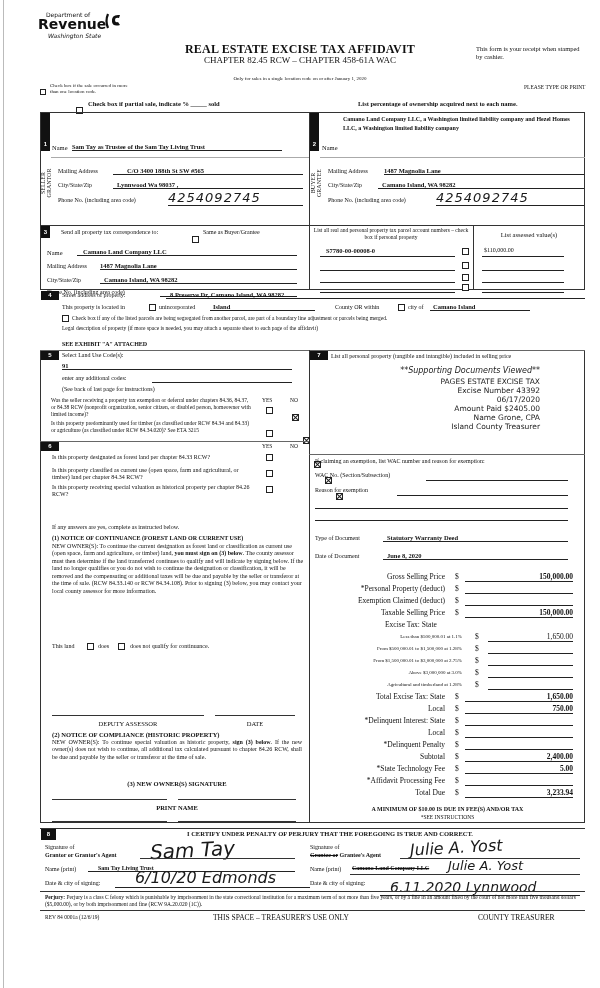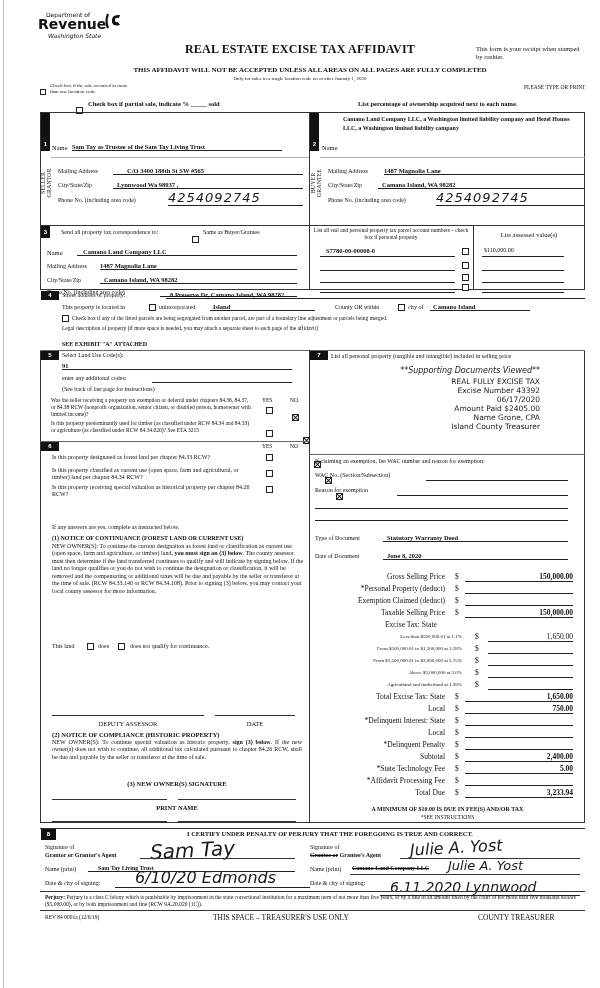--- a/index.html
+++ b/index.html
@@ -43,22 +43,22 @@
     <div class="abs sans s6" style="left:8px;top:3px;">Department of</div>
     <div class="abs sans b" style="left:0;top:9px;font-size:14px;line-height:14px;color:#111;">Revenue</div>
     <div class="abs sans s6" style="left:10px;top:24px;font-style:italic;">Washington State</div>
     <svg class="abs" style="left:66px;top:4px;" width="20" height="18" viewBox="0 0 20 18">
       <path d="M4 2 Q1 9 4 16" stroke="#111" stroke-width="2.2" fill="none"></path>
       <path d="M16 3 Q7 2 8 10 Q9 15 16 13 L14 10 Q11 11 11 8 Q11 5 15 6 Z" fill="#111"></path>
     </svg>
   </div>
 
   <div class="abs center b s12" style="left:150px;top:42px;width:300px;letter-spacing:0.2px;">REAL ESTATE EXCISE TAX AFFIDAVIT</div>
+  <div class="abs center s9" style="left:150px;top:55px;width:300px;">CHAPTER 82.45 RCW – CHAPTER 458-61A WAC</div>
   <div class="abs s65" style="left:476px;top:45px;width:110px;line-height:8px;">This form is your receipt when stamped by cashier.</div>
-  <div class="abs center b s7 nowrap" style="left:40px;top:66px;width:540px;">THIS AFFIDAVIT WILL NOT BE ACCEPTED UNLESS ALL AREAS ON ALL PAGES ARE FULLY COMPLETED</div>
   <div class="abs center s5 nowrap" style="left:150px;top:76px;width:300px;">Only for sales in a single location code on or after January 1, 2020</div>
 
   <div class="abs" style="left:40px;top:82px;">
     <span class="box" style="width:6px;height:6px;"></span>
   </div>
   <div class="abs s5" style="left:50px;top:83px;width:80px;line-height:6px;">Check box if the sale occurred in more than one location code.</div>
   <div class="abs s55" style="left:524px;top:84px;">PLEASE TYPE OR PRINT</div>
 
   <div class="abs" style="left:76px;top:100px;">
     <span class="box"></span>
@@ -233,21 +233,21 @@
   <div class="hline" style="left:178px;top:799px;width:118px;"></div>
   <div class="abs b s65 center" style="left:52px;top:804px;width:250px;">PRINT NAME</div>
   <div class="hline" style="left:52px;top:821px;width:115px;"></div>
   <div class="hline" style="left:178px;top:821px;width:118px;"></div>
 
   
   <div class="secnum" style="left:310px;top:351px;width:18px;height:9px;">7</div>
   <div class="abs s6" style="left:331px;top:352px;width:250px;line-height:9px;">List all personal property (tangible and intangible) included in selling price</div>
   <div class="abs" style="left:340px;top:366px;width:200px;">
     <div class="stamp" style="font-style:italic;font-size:8px;">**Supporting Documents Viewed**</div>
-    <div class="stamp" style="margin-top:2px;">REAL FULLY EXCISE TAX</div>
+    <div class="stamp" style="margin-top:2px;">PAGES ESTATE EXCISE TAX</div>
     <div class="stamp">Excise Number 43392</div>
     <div class="stamp">06/17/2020</div>
     <div class="stamp">Amount Paid $2405.00</div>
     <div class="stamp">Name Grone, CPA</div>
     <div class="stamp">Island County Treasurer</div>
   </div>
   <div class="hline" style="left:309px;top:454px;width:276px;background:#666;"></div>
   <div class="abs s6 nowrap" style="left:315px;top:458px;">If claiming an exemption, list WAC number and reason for exemption:</div>
   <div class="abs s6 nowrap" style="left:315px;top:472px;">WAC No. (Section/Subsection)</div>
   <div class="abs uline" style="left:426px;top:472px;width:142px;height:9px;"></div>

